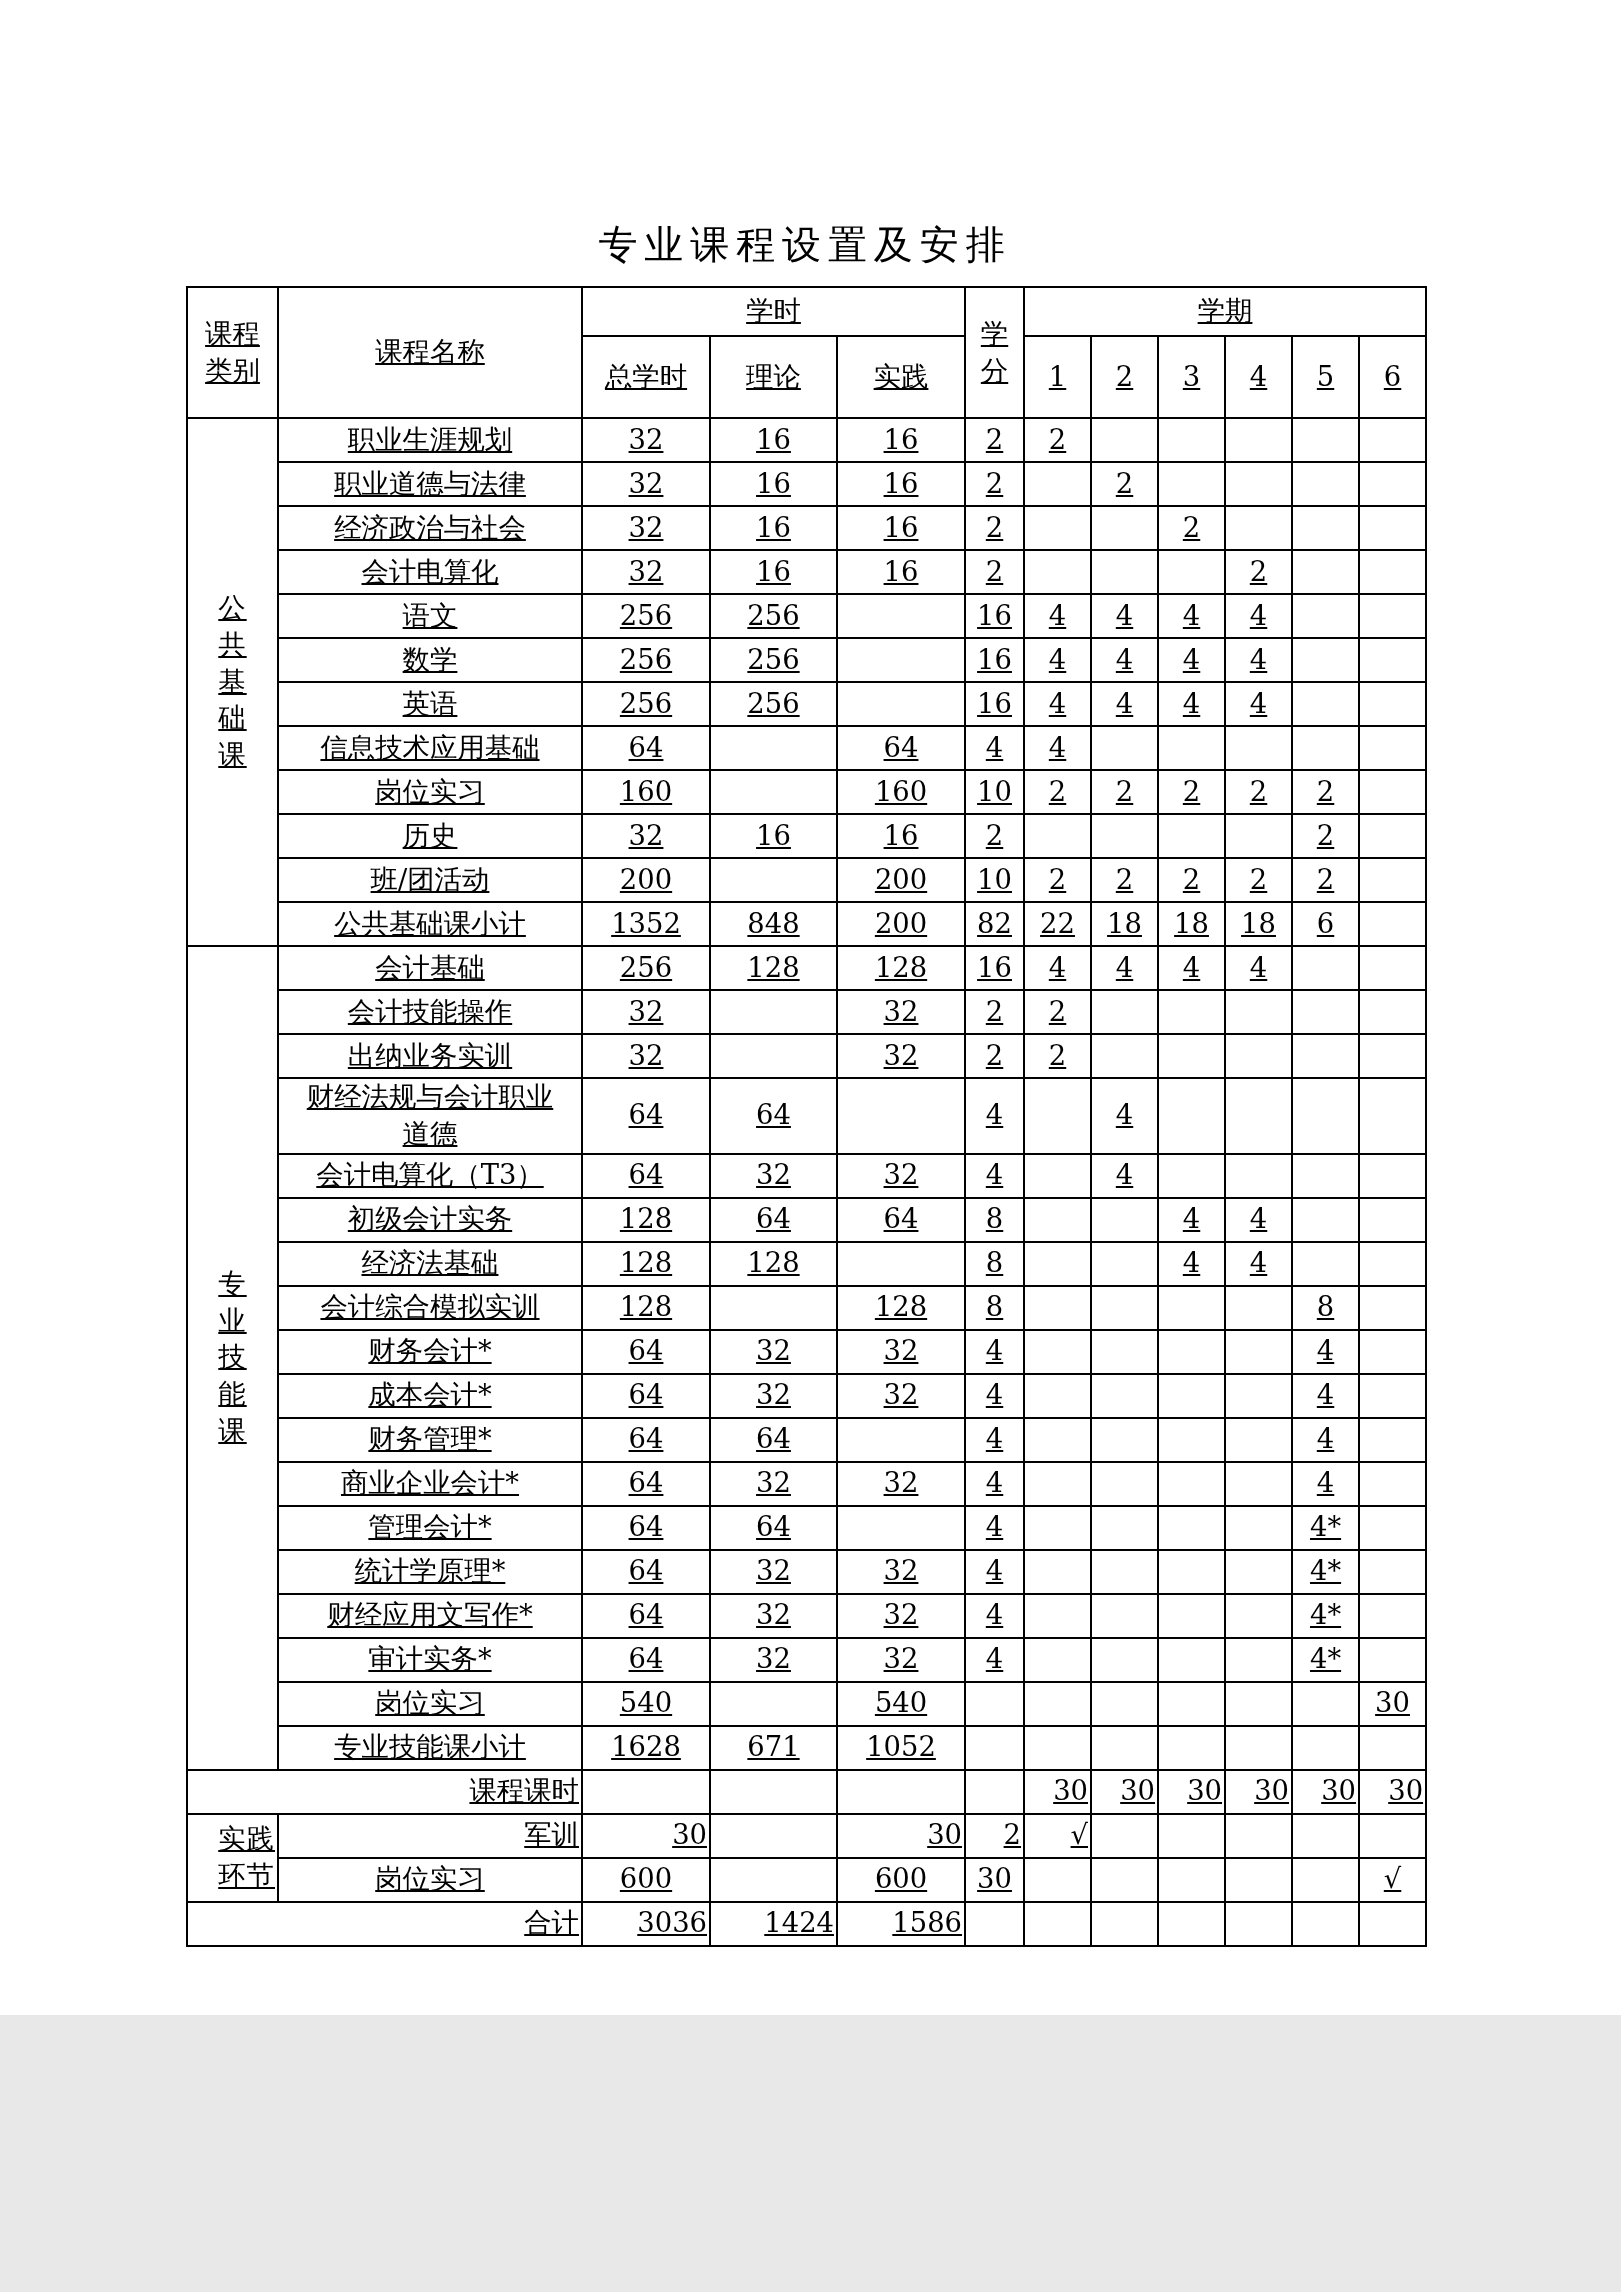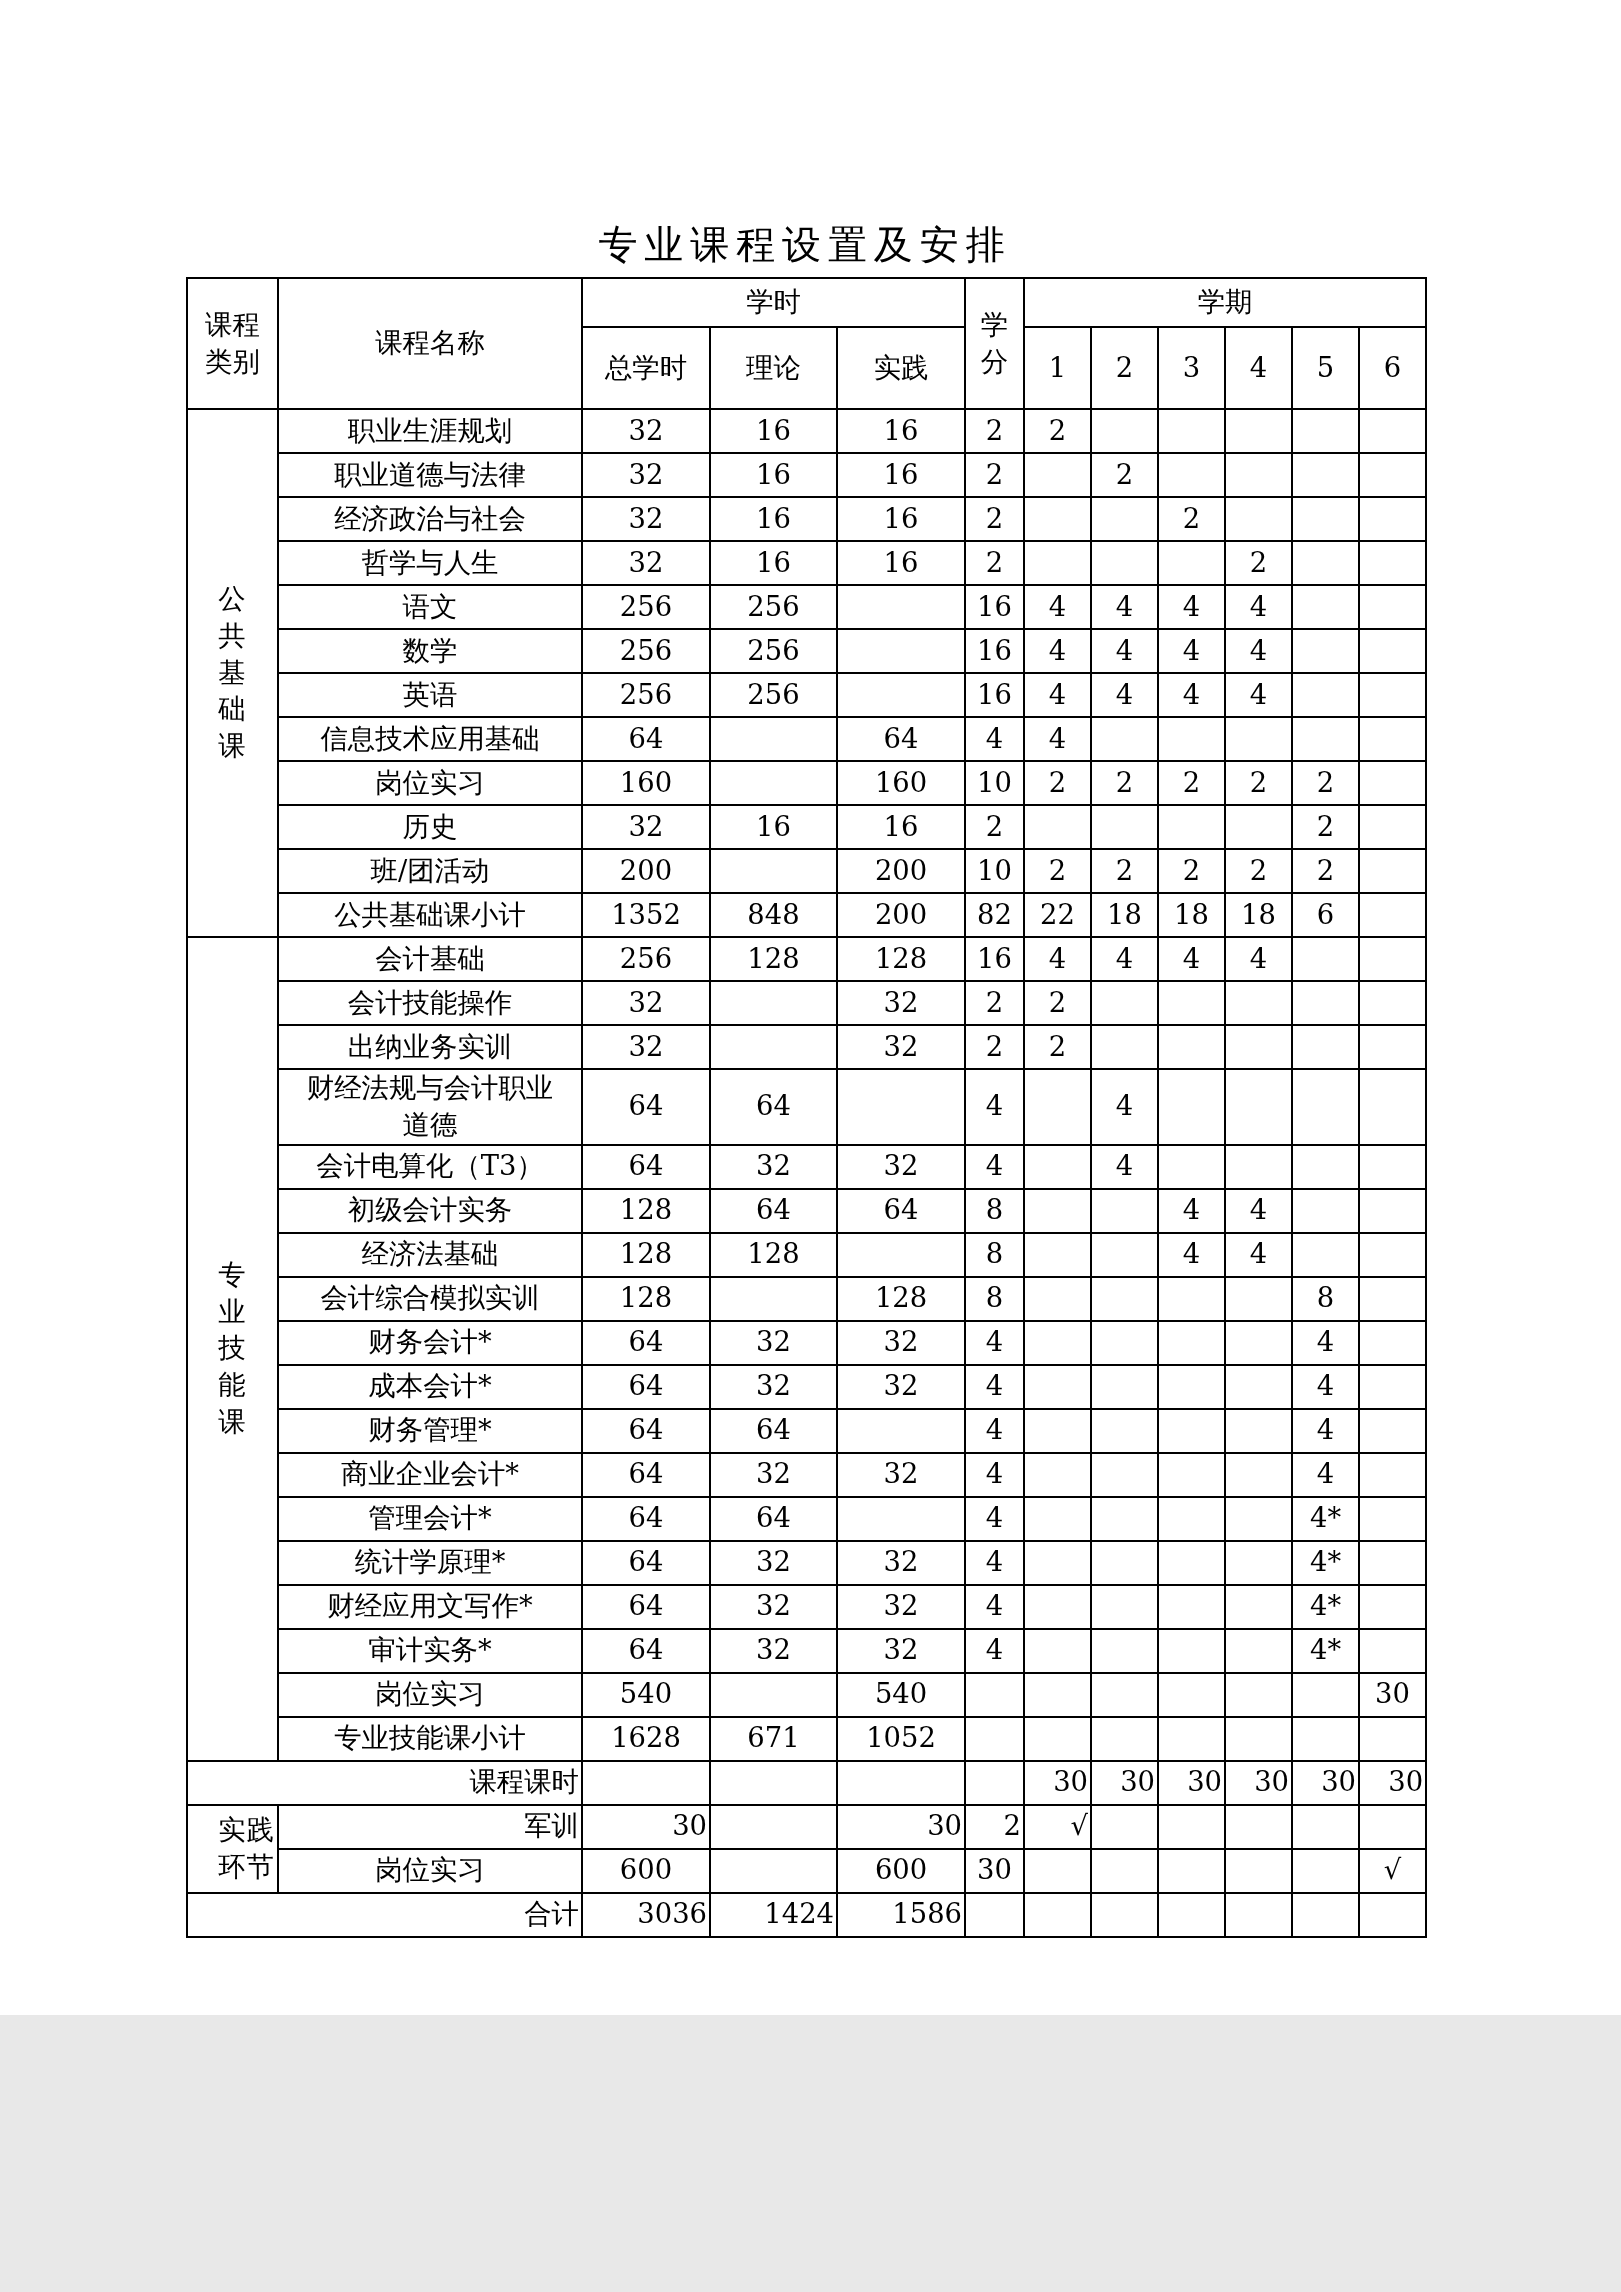--- a/index.html
+++ b/index.html
@@ -25,25 +25,26 @@
     text-align: center;
     font-size: 39px;
     font-weight: normal;
     letter-spacing: 6.9px;
     margin: 0;
     white-space: nowrap;
   }
   table.curriculum {
     position: absolute;
     left: 186px;
-    top: 277px;
+    top: 286px;
     width: 1238px;
     border-collapse: collapse;
     table-layout: fixed;
     border: 2.9px solid #000;
+    text-decoration: underline;
   }
   table.curriculum th,
   table.curriculum td {
     border: 2px solid #000;
     padding: 0 2px;
     text-align: center;
     vertical-align: middle;
     font-weight: normal;
     font-size: 27.4px;
     line-height: 1.35;
@@ -146,21 +147,21 @@
           <td>16</td>
           <td>2</td>
           <td></td>
           <td></td>
           <td>2</td>
           <td></td>
           <td></td>
           <td></td>
         </tr>
         <tr>
-          <td class="name-cell">哲学与人生</td>
+          <td class="name-cell">会计电算化</td>
           <td>32</td>
           <td>16</td>
           <td>16</td>
           <td>2</td>
           <td></td>
           <td></td>
           <td></td>
           <td>2</td>
           <td></td>
           <td></td>

